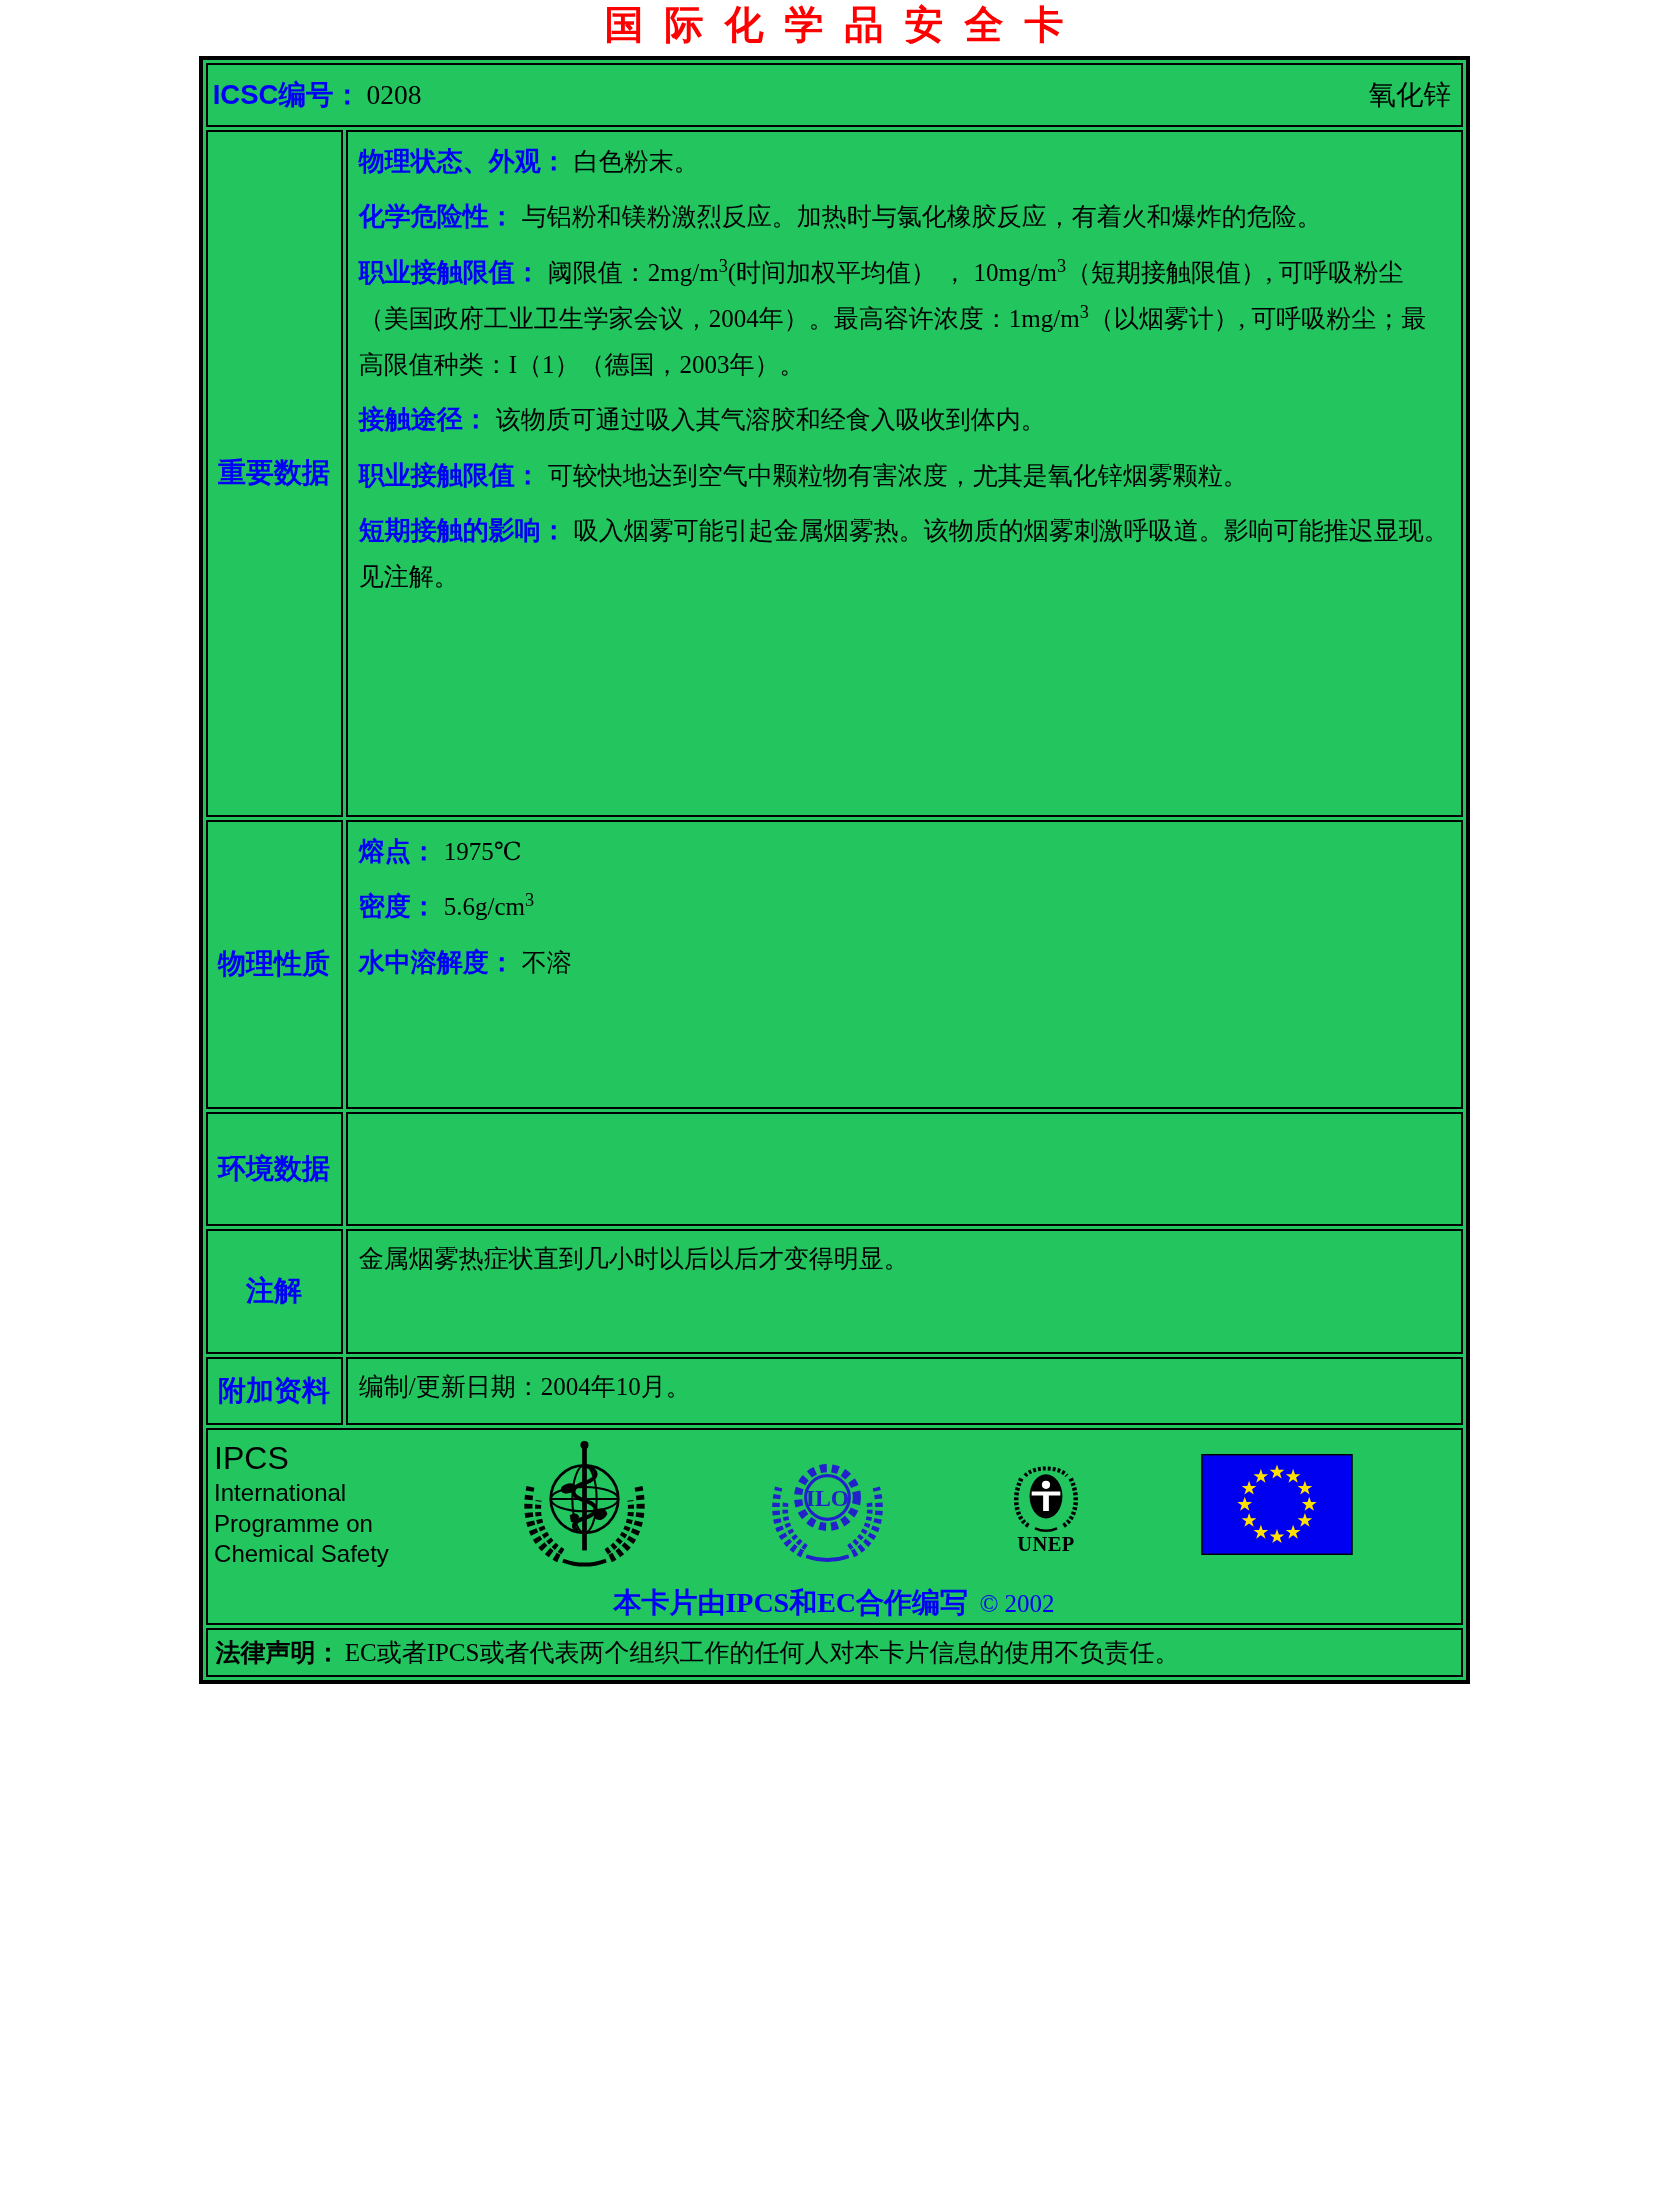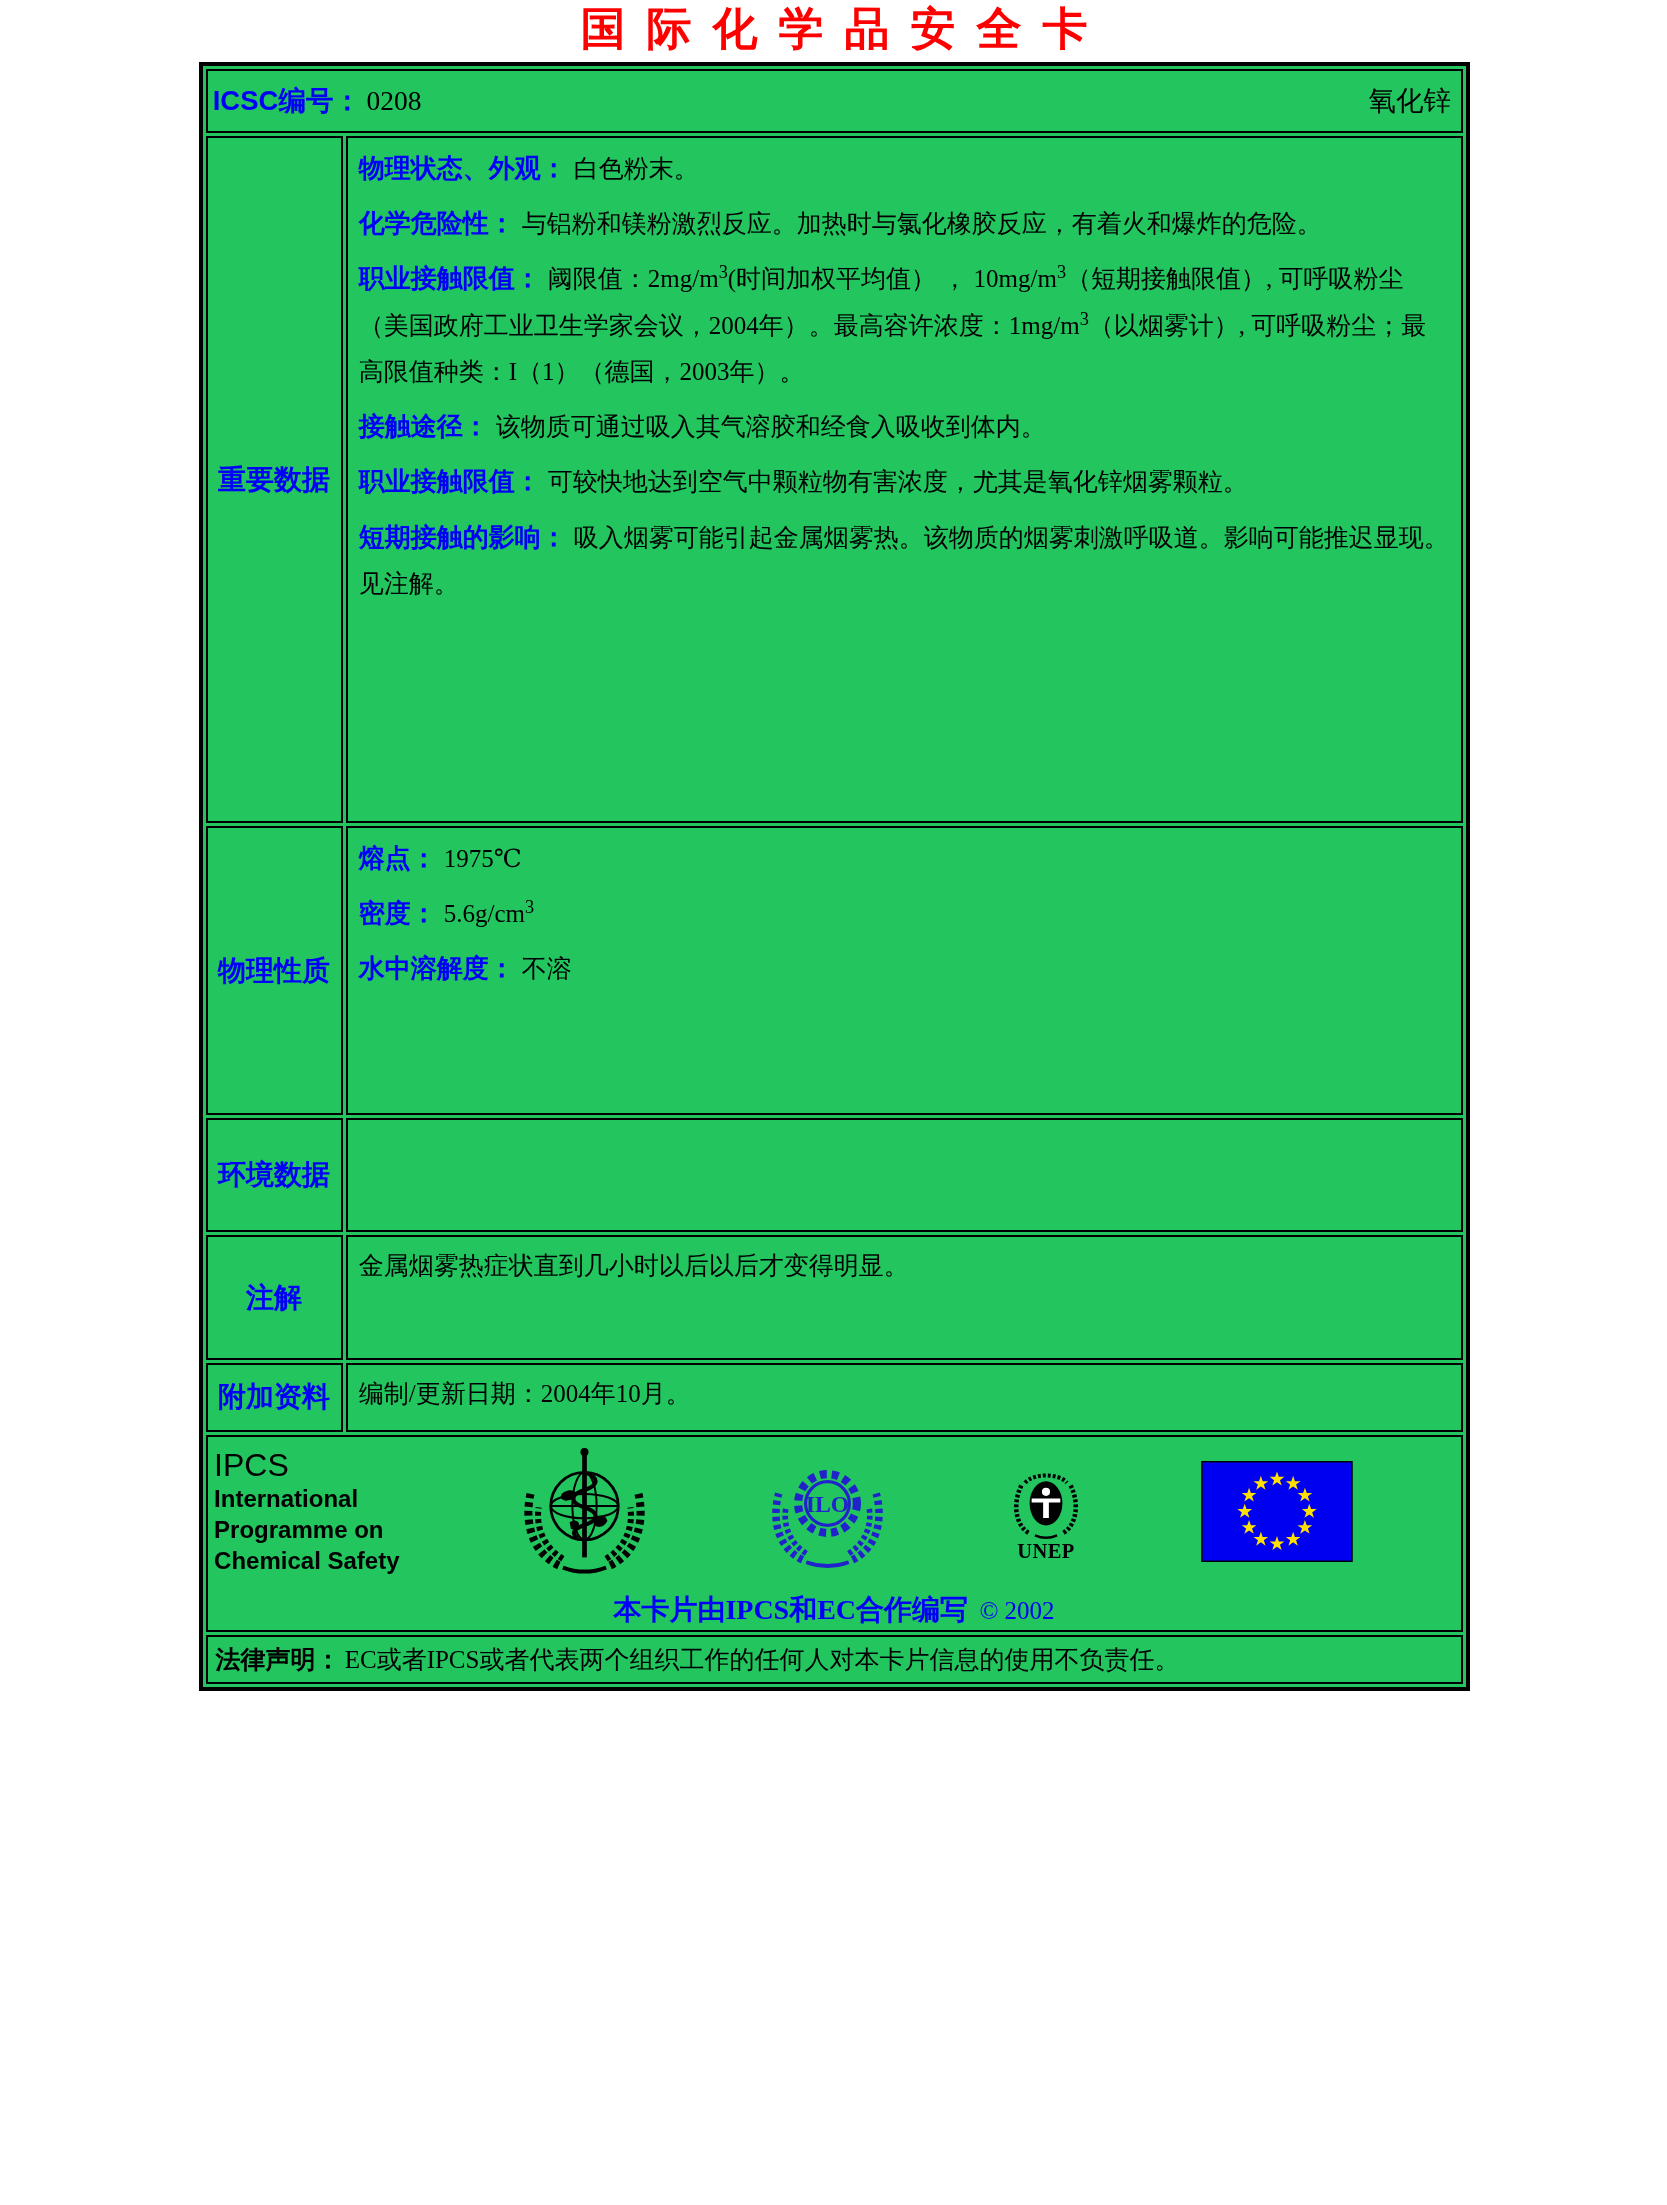--- a/index.html
+++ b/index.html
@@ -16,21 +16,21 @@
     width:1668px;height:2205px;
     font-family:"Liberation Serif","DejaVu Serif",serif;
     color:var(--ink);
     overflow:hidden;
   }
   .page-title{
     text-align:center;
     color:var(--title-red);
     font-family:"Liberation Sans","DejaVu Sans",sans-serif;
     font-weight:bold;
-    font-size:45px;
+    font-size:39px;
     letter-spacing:21px;
     padding:4.2px 0 8.5px 21px;
     line-height:1.1;
   }
   table.card{
     margin:0 auto;
     width:1271px;
     border:4.2px solid #000;
     border-collapse:separate;
     border-spacing:3.5px;
@@ -83,21 +83,21 @@
   
   .logo-row{
     display:flex;align-items:center;justify-content:space-between;
     padding:4.2px 106px 0 5.6px;
   }
   .ipcs-block{
     font-family:"Liberation Sans","DejaVu Sans",sans-serif;
     width:190px;line-height:1.28;
   }
   .ipcs-acronym{font-size:32px;font-weight:normal;line-height:1.2;}
-  .ipcs-line{font-size:24px;font-weight:bold;}
+  .ipcs-line{font-size:24px;}
   .credit{
     text-align:center;margin-top:10px;
     color:var(--accent);
     font-size:28px;font-weight:bold;
   }
   .credit-year{font-weight:normal;font-size:25px;padding-left:11.3px;}
   
   .legal{font-size:25px;padding:4.2px 7px;}
   .legal-label{
     font-weight:bold;

